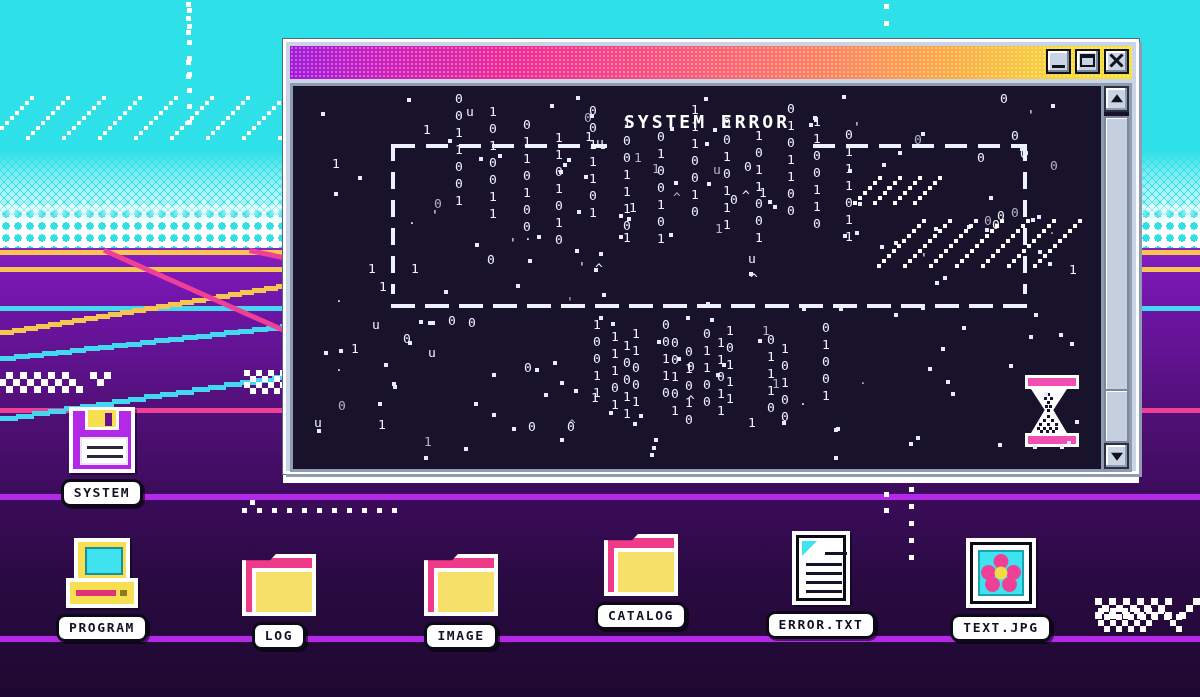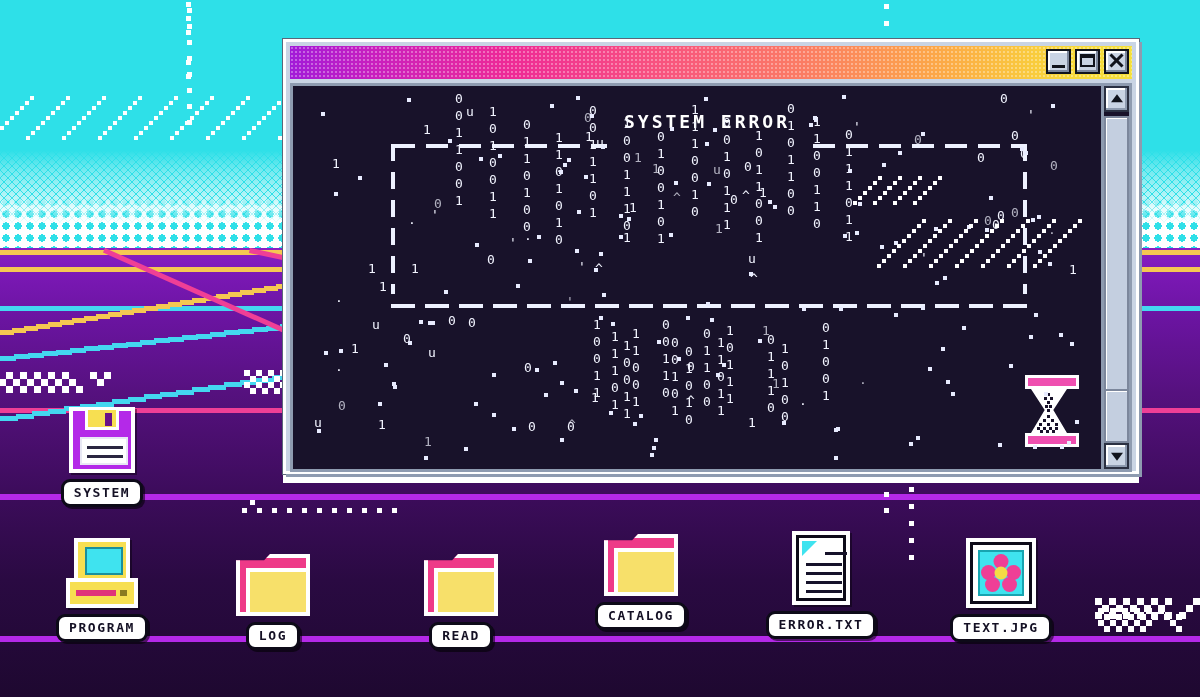--- a/index.html
+++ b/index.html
@@ -1167,32 +1167,32 @@
           <div class="comp">
             <div class="cmp-mon">
               <div class="cmp-scr"></div>
             </div>
             <div class="cmp-base">
               <div class="cmp-slot"></div>
               <div class="cmp-led"></div>
             </div>
           </div>
         </div><div class="label">PROGRAM</div></div>
-      <div class="icon" style="left: 213px; top: 538px;"><div class="glyph">
+      <div class="icon" style="left: 219px; top: 538px;"><div class="glyph">
           <div class="folder">
             <div class="fd-back"></div>
             <div class="fd-front"></div>
           </div>
         </div><div class="label">LOG</div></div>
       <div class="icon" style="left: 401px; top: 538px;"><div class="glyph">
           <div class="folder">
             <div class="fd-back"></div>
             <div class="fd-front"></div>
           </div>
-        </div><div class="label">READ</div></div>
+        </div><div class="label">IMAGE</div></div>
       <div class="icon" style="left: 581px; top: 518px;"><div class="glyph">
           <div class="folder">
             <div class="fd-back"></div>
             <div class="fd-front"></div>
           </div>
         </div><div class="label">CATALOG</div></div>
       <div class="icon" style="left: 761px; top: 527px;"><div class="glyph">
           <div class="doc">
             <div class="doc-in">
               <div class="doc-corner"></div>

